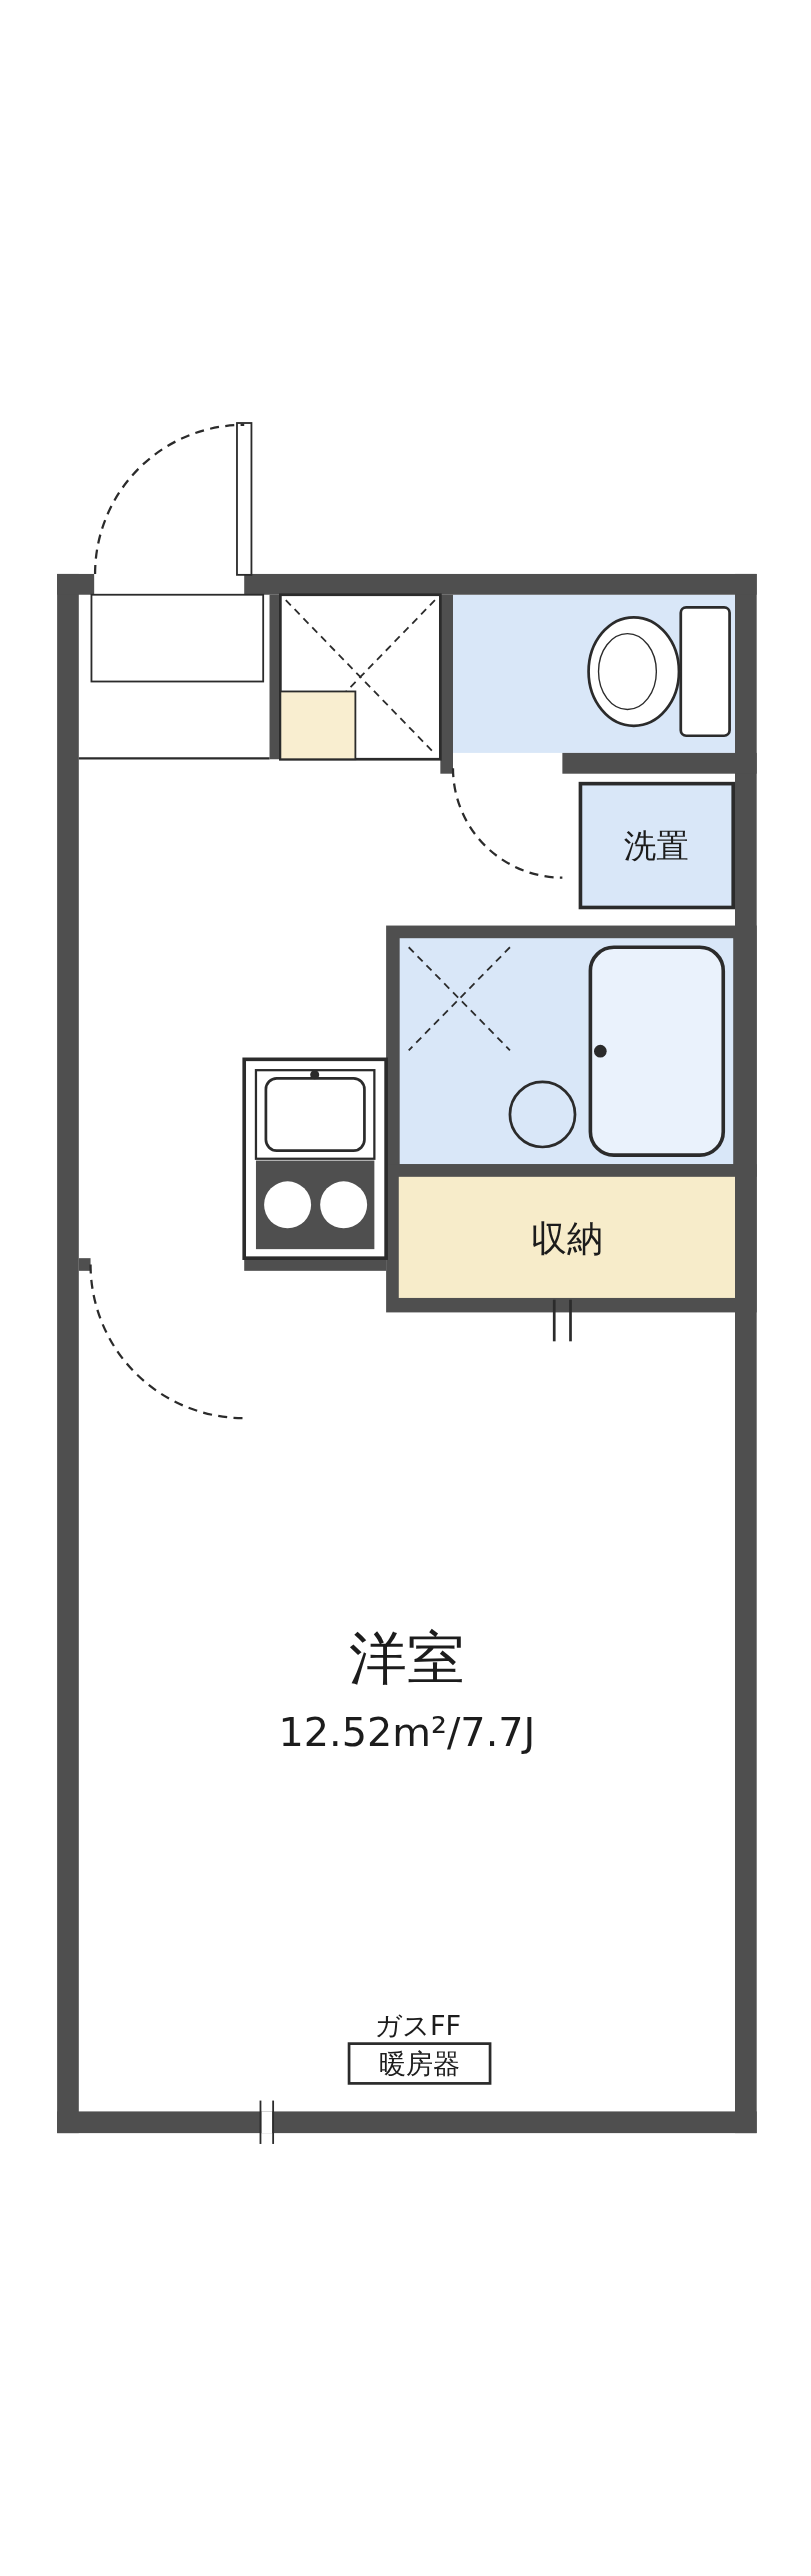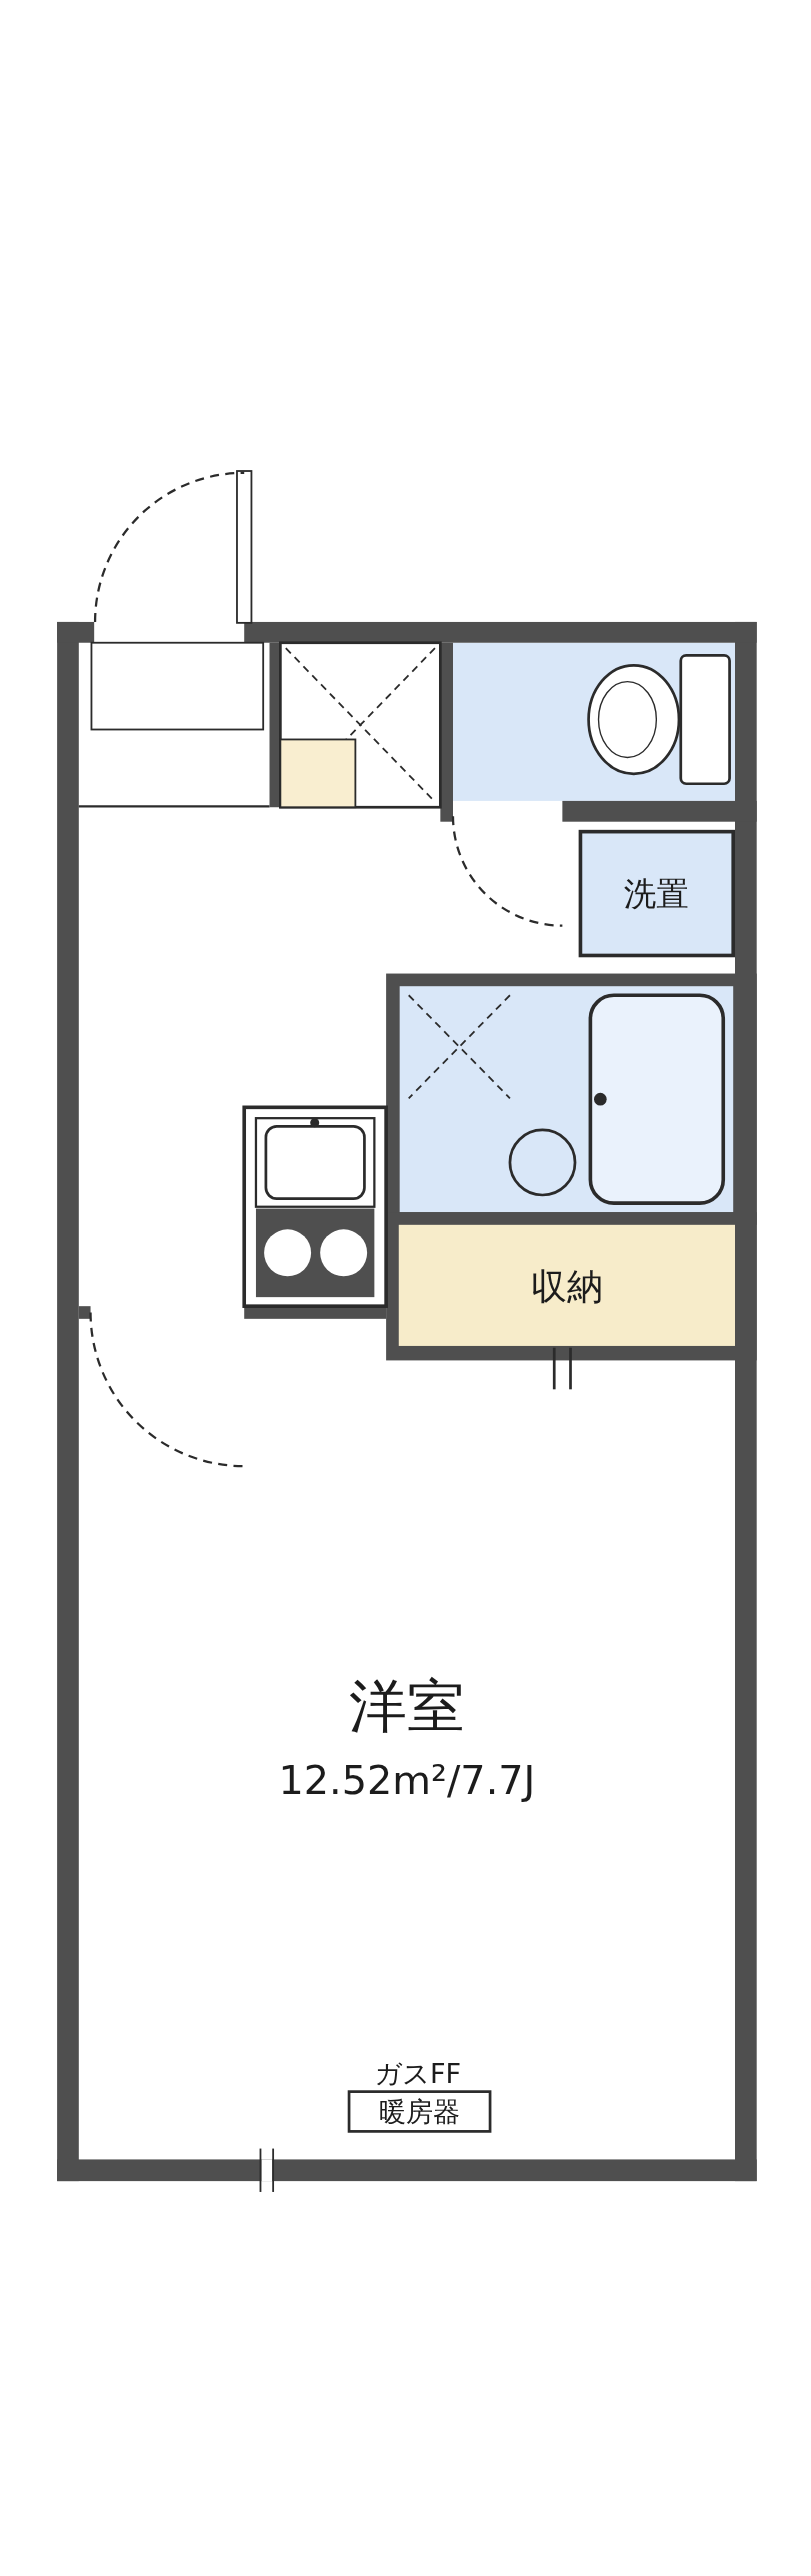--- a/index.html
+++ b/index.html
@@ -6,21 +6,20 @@
     margin: 0;
     padding: 0;
     background: #ffffff;
   }
   .canvas {
     position: relative;
     width: 812px;
     height: 2526px;
     background: #ffffff;
     overflow: hidden;
-    margin-top: 48px;
   }
   svg text {
     font-family: "DejaVu Sans", sans-serif;
     fill: var(--text);
   }
 </style>
 </head>
 <body>
 
 <div class="canvas">

